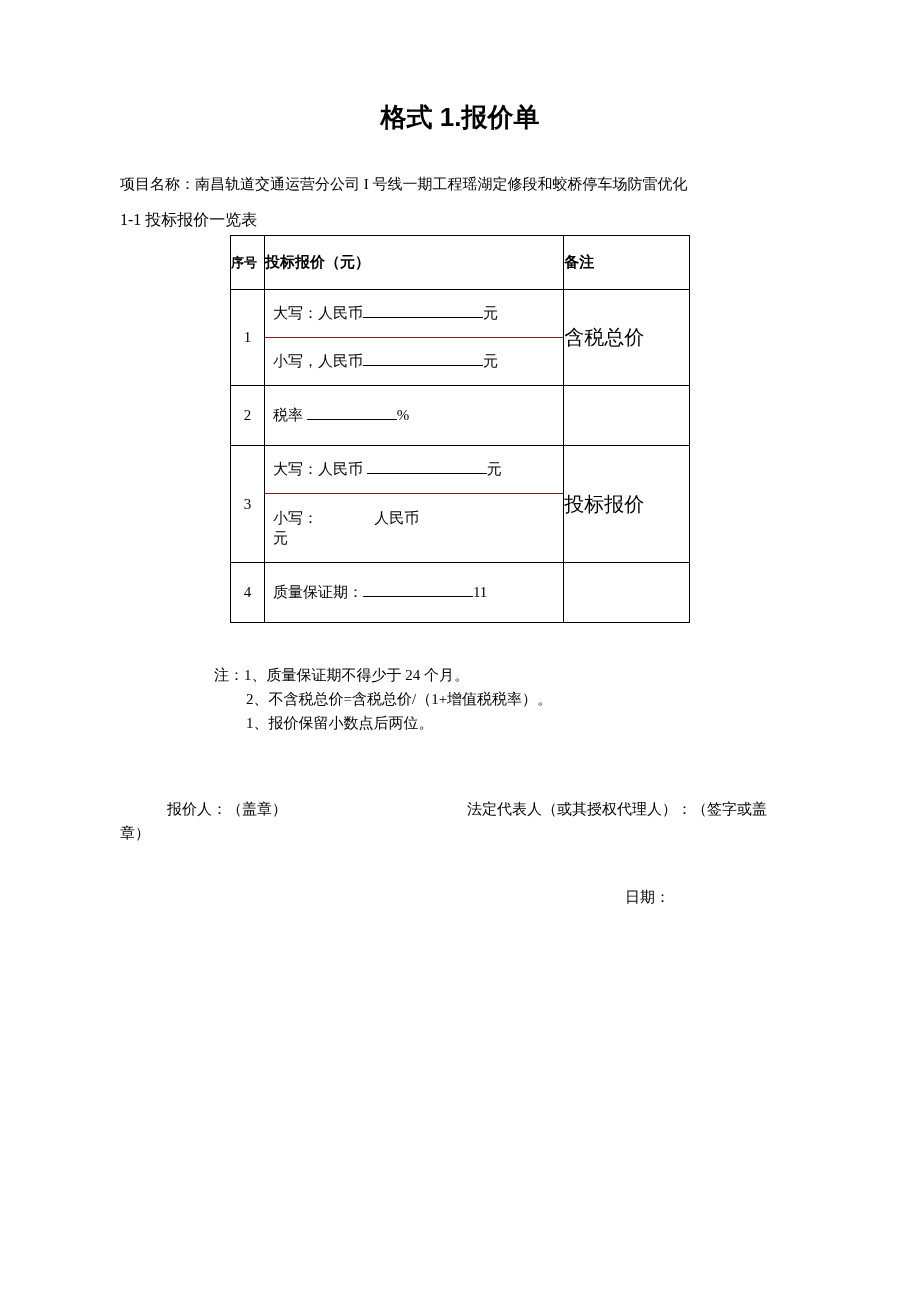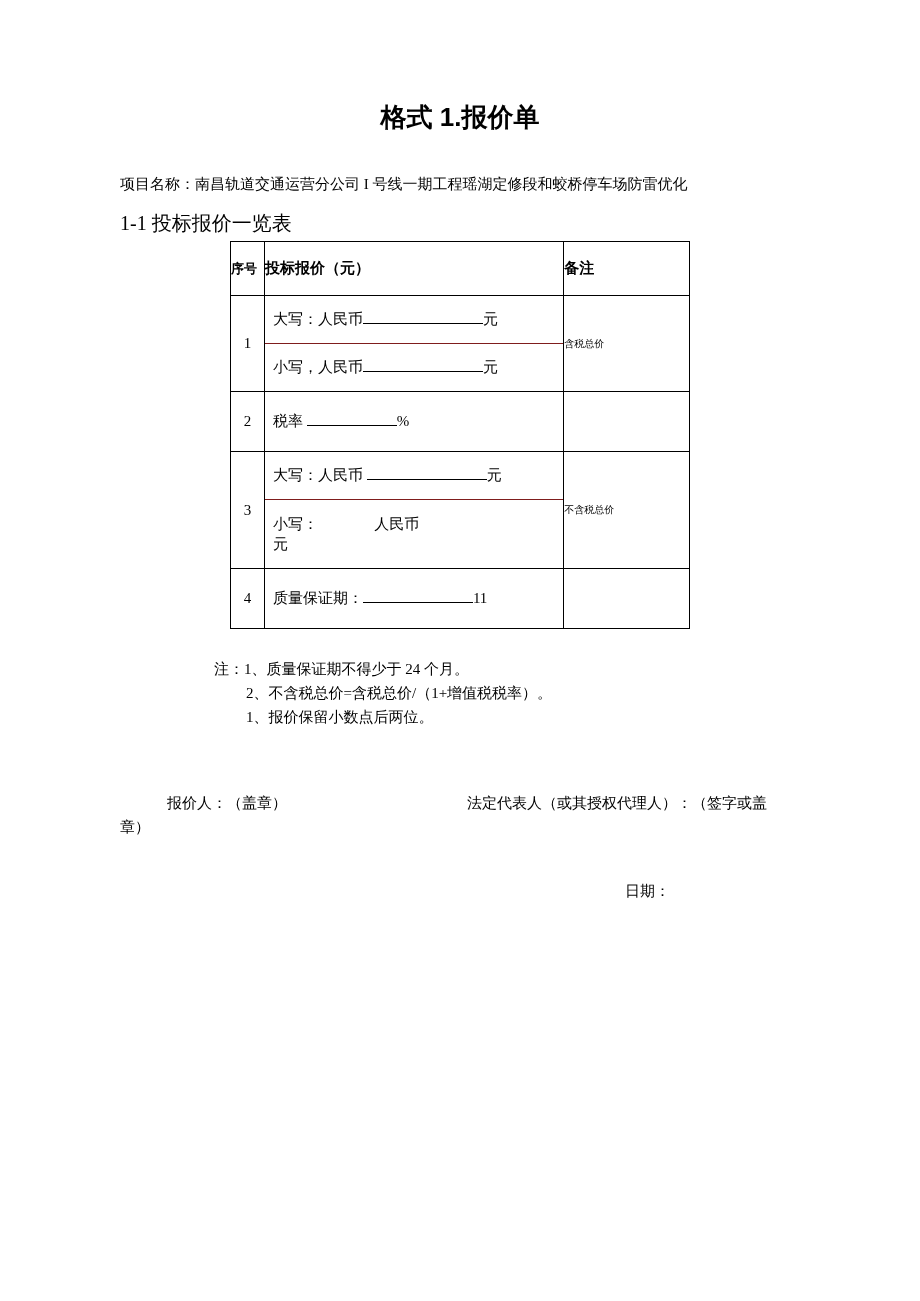--- a/index.html
+++ b/index.html
@@ -27,21 +27,21 @@
     font-weight: bold;
     font-size: 26px;
     font-family: "SimHei", "黑体", sans-serif;
     margin-bottom: 40px;
   }
   .project-line {
     font-size: 15px;
     margin-bottom: 16px;
   }
   .subheading {
-    font-size: 20px;
+    font-size: 16px;
     margin-bottom: 4px;
   }
   .tbl-wrap {
     display: flex;
     justify-content: center;
   }
   table.main {
     border-collapse: collapse;
     width: 460px;
     font-size: 15px;
@@ -52,34 +52,34 @@
   }
   table.main th {
     font-weight: bold;
     text-align: left;
     height: 54px;
   }
   .col-seq { width: 34px; text-align: center; font-size: 13px; line-height: 14px; }
   .col-price { width: 300px; }
   .col-remark { width: 126px; }
   td.seq { text-align: center; }
-  td.remark { padding-left: 4px; font-size: 10px; }
+  td.remark { padding-left: 4px; font-size: 20px; }
   .cell-line {
     padding: 14px 8px;
     font-size: 15px;
   }
   .divider { border-bottom: 1px solid #7f1d1d; }
   .underline { border-bottom: 1px solid #000; display: inline-block; min-width: 120px; height: 14px; vertical-align: baseline; }
   .underline-short { border-bottom: 1px solid #000; display: inline-block; min-width: 90px; height: 14px; vertical-align: baseline; }
   .underline-mid { border-bottom: 1px solid #000; display: inline-block; min-width: 110px; height: 14px; vertical-align: baseline; }
   .row2 { height: 60px; }
   .row4 { height: 54px; }
   .row2 .cell-line, .row4 .cell-line { padding: 20px 8px; }
   .notes {
-    margin-top: 28px;
+    margin-top: 40px;
     font-size: 15px;
     line-height: 24px;
     padding-left: 94px;
   }
   .notes .first { padding-left: 0; }
   .notes .rest { padding-left: 32px; }
   .sig-block {
     margin-top: 62px;
     font-size: 15px;
     line-height: 24px;
@@ -137,21 +137,21 @@
     <tr>
       <td class="seq">3</td>
       <td class="col-price">
         <div class="cell-line divider">
           <span>大写：人民币</span> <span class="underline"></span><span>元</span>
         </div>
         <div class="cell-line xx-wrap">
           <span>小写：</span>&nbsp;&nbsp;&nbsp;&nbsp;&nbsp;&nbsp;&nbsp;&nbsp;&nbsp;&nbsp;&nbsp;&nbsp;&nbsp;&nbsp;&nbsp;<span>人民币</span><br><span>元</span>
         </div>
       </td>
-      <td class="remark">不含税总价</td>
+      <td class="remark">投标报价</td>
     </tr>
 
     <tr class="row4">
       <td class="seq">4</td>
       <td class="col-price">
         <div class="cell-line">
           <span>质量保证期：</span><span class="underline-mid"></span><span>11</span>
         </div>
       </td>
       <td class="remark"></td>

